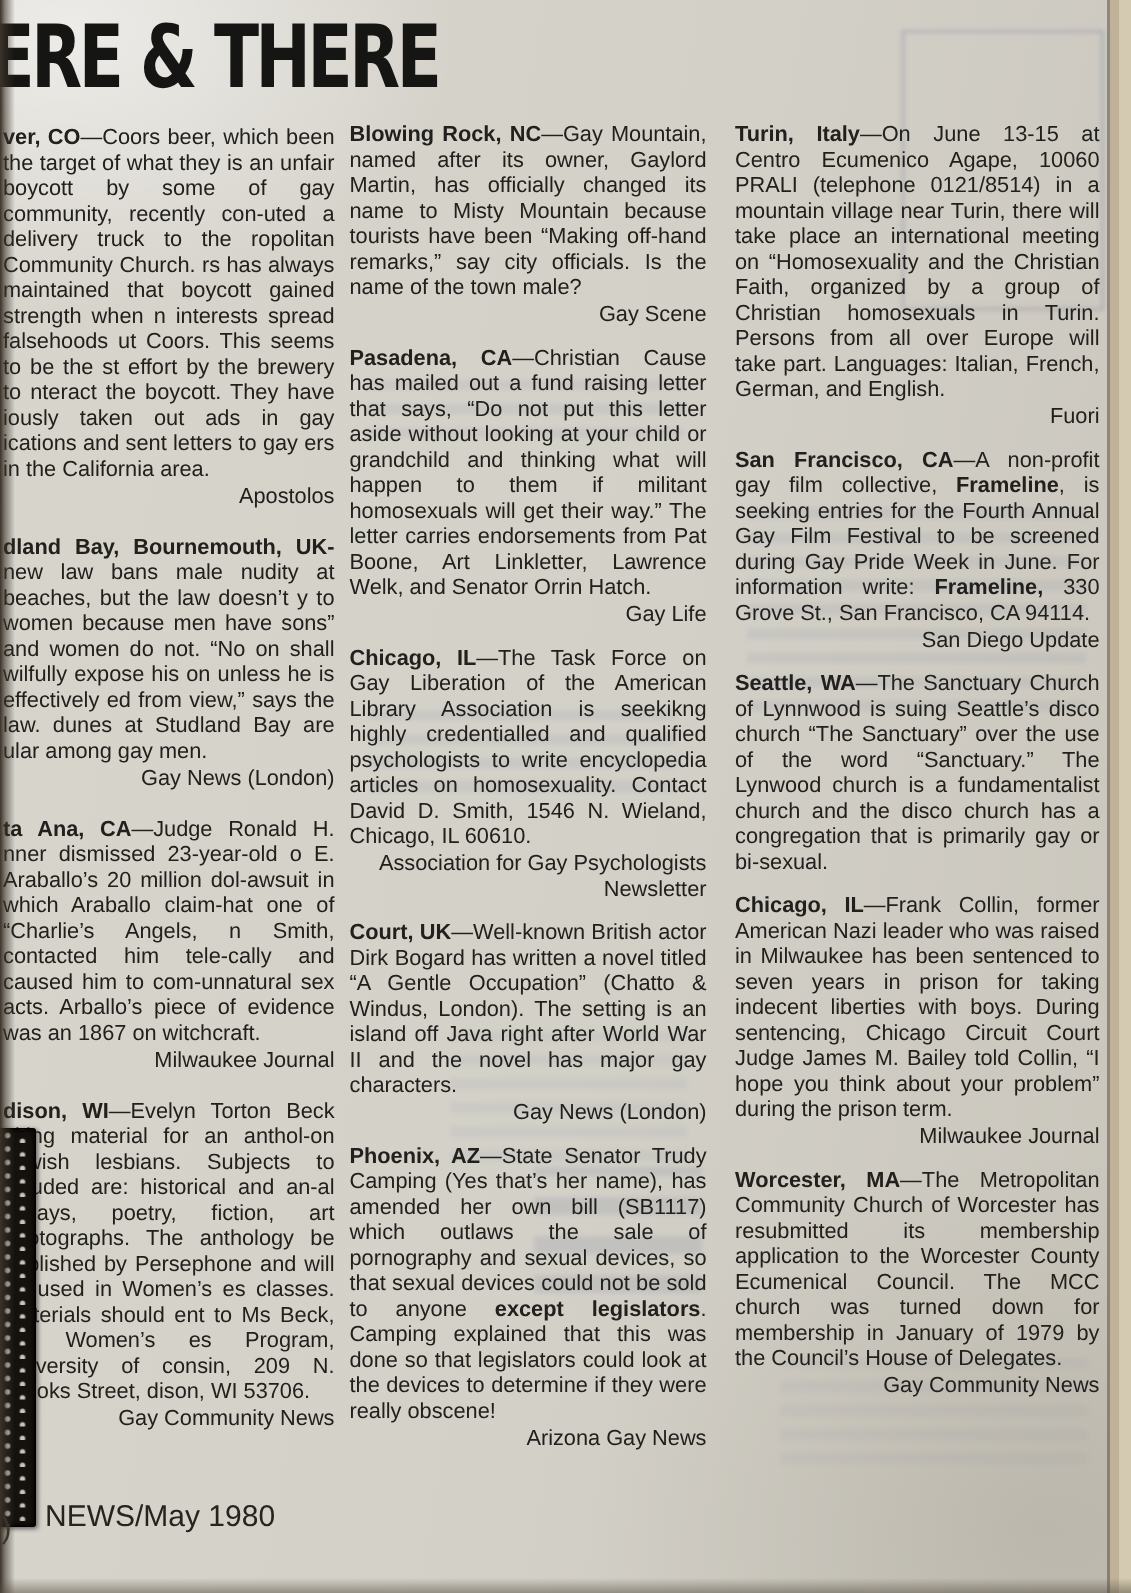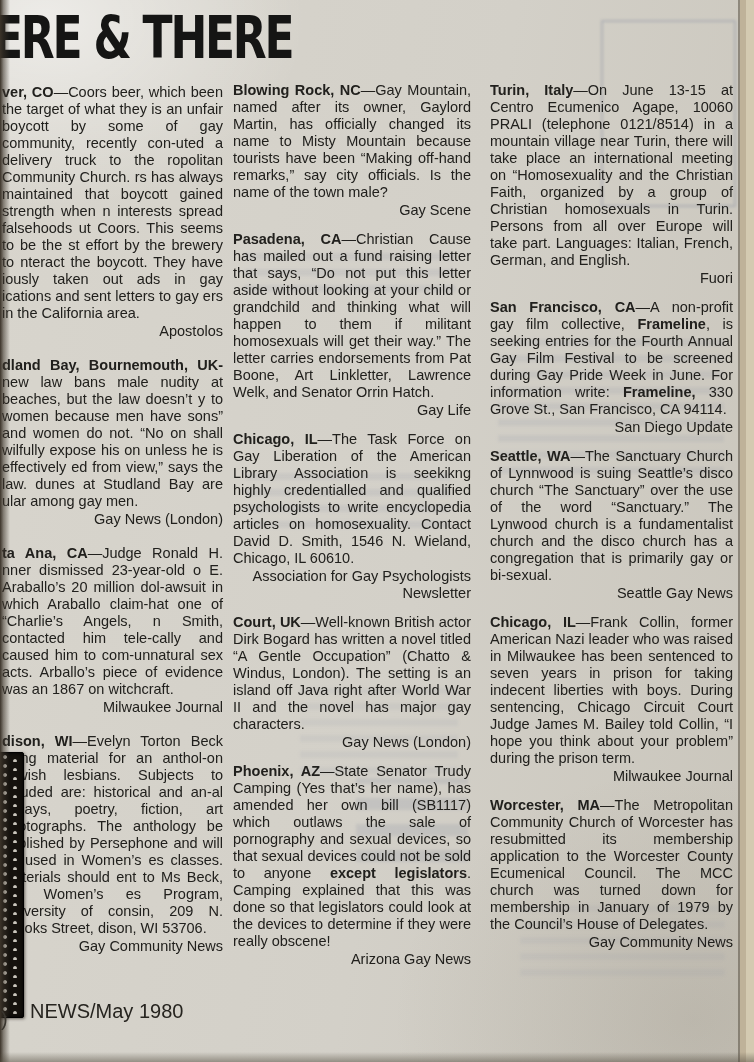--- a/index.html
+++ b/index.html
@@ -78,21 +78,21 @@
 <div class="col col2">
     <div class="story"><span class="seg bold">Blowing Rock, NC</span><span class="seg">—Gay Mountain, named after its owner, Gaylord Martin, has officially changed its name to Misty Mountain because tourists have been “Making off-hand remarks,” say city officials. Is the name of the town male?</span><span class="src">Gay Scene</span></div>
     <div class="story"><span class="seg bold">Pasadena, CA</span><span class="seg">—Christian Cause has mailed out a fund raising letter that says, “Do not put this letter aside without looking at your child or grandchild and thinking what will happen to them if militant homosexuals will get their way.” The letter carries endorsements from Pat Boone, Art Linkletter, Lawrence Welk, and Senator Orrin Hatch.</span><span class="src">Gay Life</span></div>
     <div class="story"><span class="seg bold">Chicago, IL</span><span class="seg">—The Task Force on Gay Liberation of the American Library Association is seekikng highly credentialled and qualified psychologists to write encyclopedia articles on homosexuality. Contact David D. Smith, 1546 N. Wieland, Chicago, IL 60610.</span><span class="src">Association for Gay Psychologists Newsletter</span></div>
     <div class="story"><span class="seg bold">Court, UK</span><span class="seg">—Well-known British actor Dirk Bogard has written a novel titled “A Gentle Occupation” (Chatto &amp; Windus, London). The setting is an island off Java right after World War II and the novel has major gay characters.</span><span class="src">Gay News (London)</span></div>
     <div class="story"><span class="seg bold">Phoenix, AZ</span><span class="seg">—State Senator Trudy Camping (Yes that’s her name), has amended her own bill (SB1117) which outlaws the sale of pornography and sexual devices, so that sexual devices could not be sold to anyone </span><span class="seg bold">except legislators</span><span class="seg">. Camping explained that this was done so that legislators could look at the devices to determine if they were really obscene!</span><span class="src">Arizona Gay News</span></div>
   </div>
 <div class="col col3">
     <div class="story"><span class="seg bold">Turin, Italy</span><span class="seg">—On June 13-15 at Centro Ecumenico Agape, 10060 PRALI (telephone 0121/8514) in a mountain village near Turin, there will take place an international meeting on “Homosexuality and the Christian Faith, organized by a group of Christian homosexuals in Turin. Persons from all over Europe will take part. Languages: Italian, French, German, and English.</span><span class="src">Fuori</span></div>
     <div class="story"><span class="seg bold">San Francisco, CA</span><span class="seg">—A non-profit gay film collective, </span><span class="seg bold">Frameline</span><span class="seg">, is seeking entries for the Fourth Annual Gay Film Festival to be screened during Gay Pride Week in June. For information write: </span><span class="seg bold">Frameline,</span><span class="seg"> 330 Grove St., San Francisco, CA 94114.</span><span class="src">San Diego Update</span></div>
-    <div class="story"><span class="seg bold">Seattle, WA</span><span class="seg">—The Sanctuary Church of Lynnwood is suing Seattle’s disco church “The Sanctuary” over the use of the word “Sanctuary.” The Lynwood church is a fundamentalist church and the disco church has a congregation that is primarily gay or bi-sexual.</span><span class="src">Seattle Gay News</span></div>
+    <div class="story"><span class="seg bold">Seattle, WA</span><span class="seg">—The Sanctuary Church of Lynnwood is suing Seattle’s disco church “The Sanctuary” over the use of the word “Sanctuary.” The Lynwood church is a fundamentalist church and the disco church has a congregation that is primarily gay or bi-sexual.</span></div>
     <div class="story"><span class="seg bold">Chicago, IL</span><span class="seg">—Frank Collin, former American Nazi leader who was raised in Milwaukee has been sentenced to seven years in prison for taking indecent liberties with boys. During sentencing, Chicago Circuit Court Judge James M. Bailey told Collin, “I hope you think about your problem” during the prison term.</span><span class="src">Milwaukee Journal</span></div>
     <div class="story"><span class="seg bold">Worcester, MA</span><span class="seg">—The Metropolitan Community Church of Worcester has resubmitted its membership application to the Worcester County Ecumenical Council. The MCC church was turned down for membership in January of 1979 by the Council’s House of Delegates.</span><span class="src">Gay Community News</span></div>
   </div>
 
 <div class="filmstrip"></div>
 <div class="edge-left"></div>
 <div class="edge-right"></div>
 <div class="edge-bottom"></div>
 
 <div class="edge-fragment">)</div>

